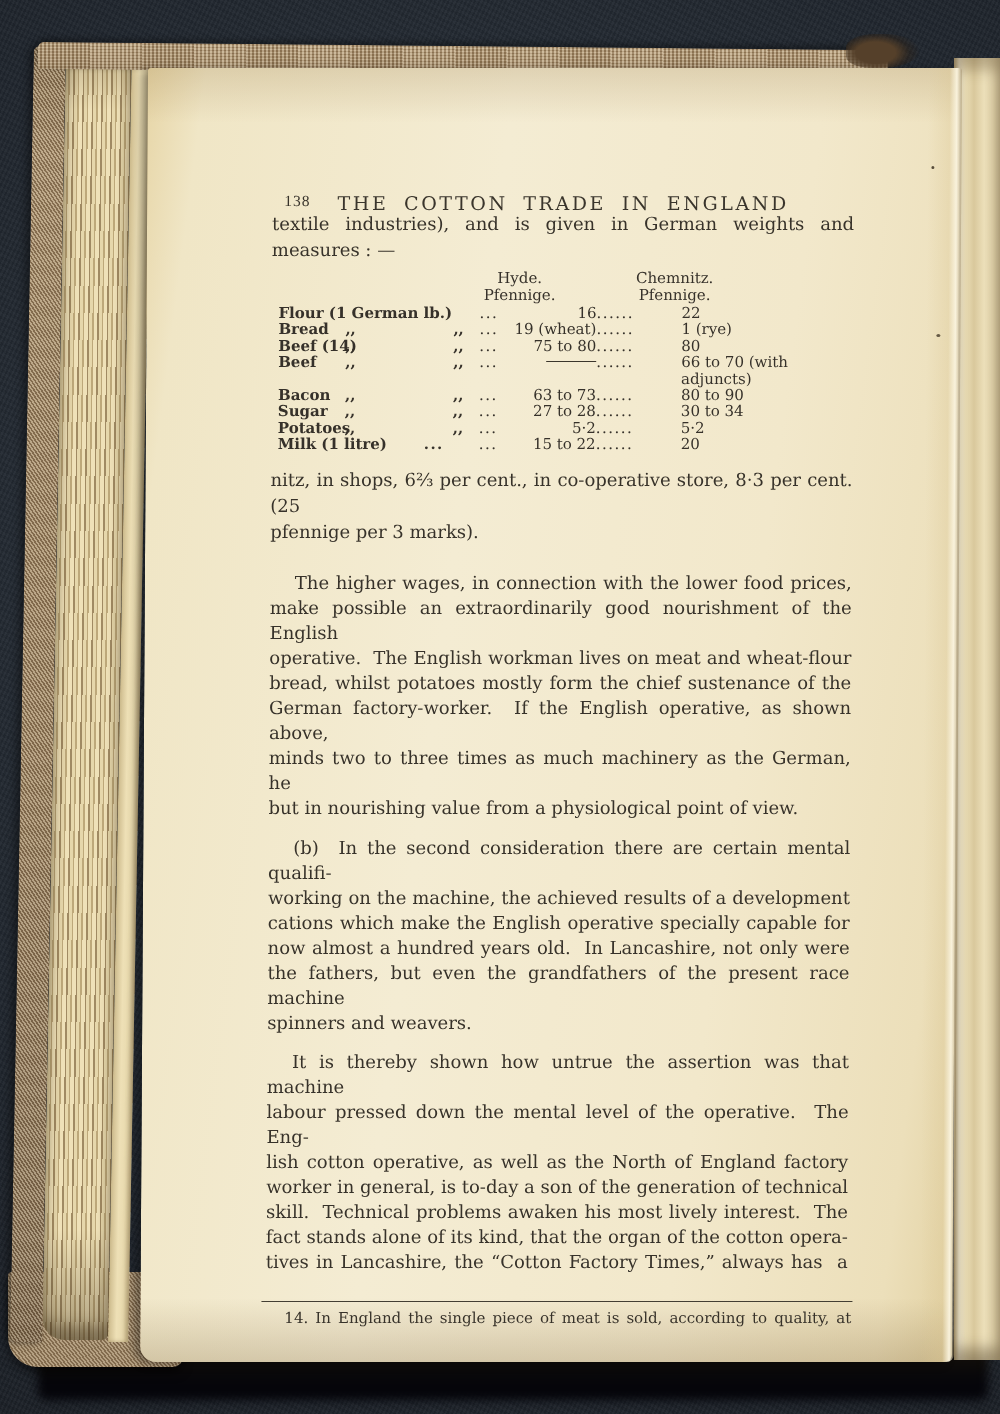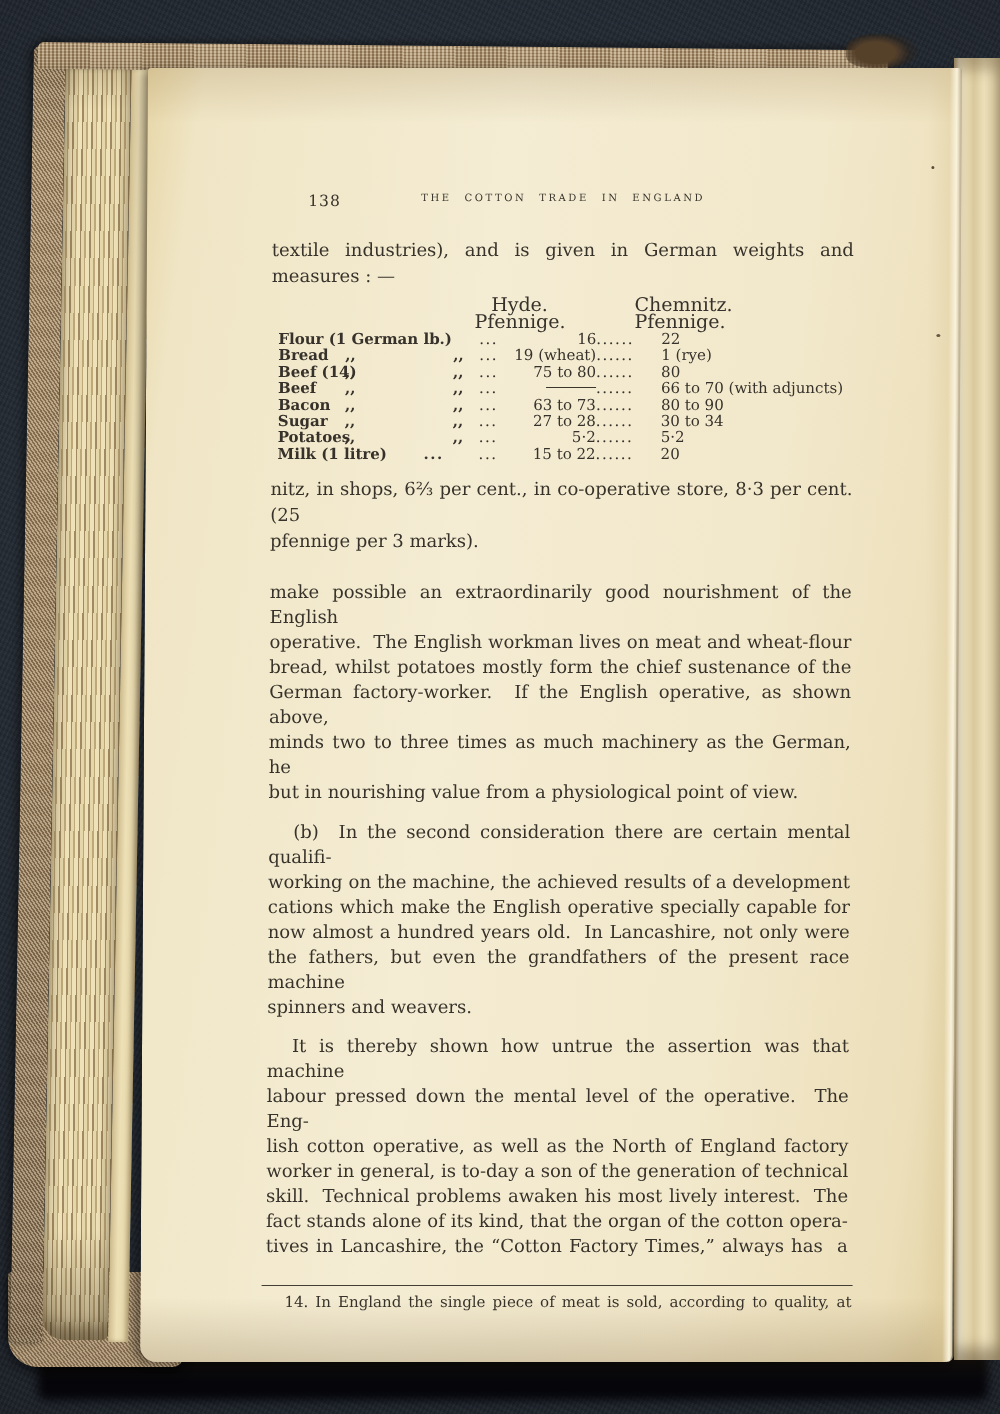--- a/index.html
+++ b/index.html
@@ -109,48 +109,48 @@
     filter:blur(.4px);
   }
 
   
   .content{position:absolute;left:125px;top:124px;width:582px;}
   .line{white-space:pre-wrap;text-align:justify;text-align-last:justify;}
   .line.last{text-align-last:left;}
   .line.ind{text-indent:25px;}
 
   .page-head{position:relative;height:19px;font-size:15.5px;}
-  .pagenum{position:absolute;left:36px;letter-spacing:1px;}
+  .pagenum{position:absolute;left:12px;letter-spacing:1px;font-family:Liberation Serif, serif;}
   .runtitle{
     position:absolute;left:50%;transform:translateX(-50%);
-    font-size:10px;letter-spacing:2.6px;word-spacing:7px;white-space:nowrap;color:#3a352c;
+    font-size:19px;letter-spacing:2.6px;word-spacing:7px;white-space:nowrap;color:#3a352c;
   }
 
   .para{font-size:18px;line-height:25px;}
-  .intro{margin-top:26px;line-height:26px;}
+  .intro{line-height:26px;}
   #paragraphs .para.p0{margin-top:14px;line-height:26px;}
   #paragraphs .para.p1{margin-top:25px;}
   #paragraphs .para.p2{margin-top:15px;}
   #paragraphs .para.p3{margin-top:14px;}
 
   
   .ptable{margin-top:7px;margin-left:7px;font-size:15px;color:#36312a;}
-  .thead{position:relative;height:35px;font-size:19px;}
+  .thead{position:relative;height:35px;font-size:15px;}
   .hcol div{line-height:16.5px;text-align:center;}
   .hyde-h{position:absolute;left:196px;width:90px;}
   .chem-h{position:absolute;left:356px;width:80px;}
   .trow{display:flex;line-height:16.4px;}
   .trow .item{position:relative;width:201px;flex:none;white-space:pre;font-weight:bold;}
   .trow .d1{position:absolute;left:67px;}
   .trow .d2{position:absolute;left:175px;}
   .trow .d2.milk{left:146px;letter-spacing:1.5px;}
   .trow .lead{width:29px;flex:none;letter-spacing:1.5px;}
   .trow .hyde{width:88px;flex:none;text-align:right;}
   .trow .mid{width:65px;flex:none;letter-spacing:1.5px;}
-  .trow .chem{flex:1;}
+  .trow .chem{flex:1;margin-left:20px;}
   .rule{display:inline-block;width:50px;border-top:1.6px solid #3b362c;vertical-align:middle;margin-top:-3px;}
 
   
   .footnote{margin-top:27px;}
   .fn-rule{width:591px;margin-left:-4px;border-top:1.6px solid #433e33;margin-bottom:6px;}
   #footnote-lines{font-size:15px;line-height:21.5px;width:589px;margin-left:-3px;}
   #footnote-lines .line.ind{text-indent:22px;}
 </style>
 </head>
 <body>
@@ -254,20 +254,21 @@
             </div>
           </div>
       </div>
 
       <div id="paragraphs">
           <div class="para p0">
             <div class="line">nitz, in shops, 6⅔ per cent., in co-operative store, 8·3 per cent. (25</div>
             <div class="line last">pfennige per 3 marks).</div>
           </div>
           <div class="para p1">
+            <div class="line ind">The higher wages, in connection with the lower food prices,</div>
             <div class="line">make possible an extraordinarily good nourishment of the English</div>
             <div class="line">operative.  The English workman lives on meat and wheat-flour</div>
             <div class="line">bread, whilst potatoes mostly form the chief sustenance of the</div>
             <div class="line">German factory-worker.  If the English operative, as shown above,</div>
             <div class="line">minds two to three times as much machinery as the German, he</div>
             <div class="line last">but in nourishing value from a physiological point of view.</div>
           </div>
           <div class="para p2">
             <div class="line ind">(b)  In the second consideration there are certain mental qualifi-</div>
             <div class="line">working on the machine, the achieved results of a development</div>

